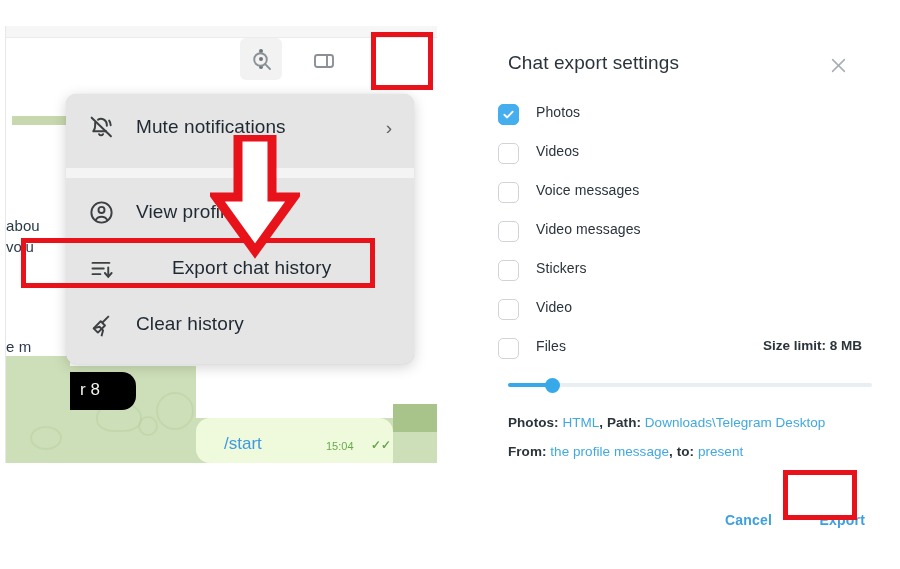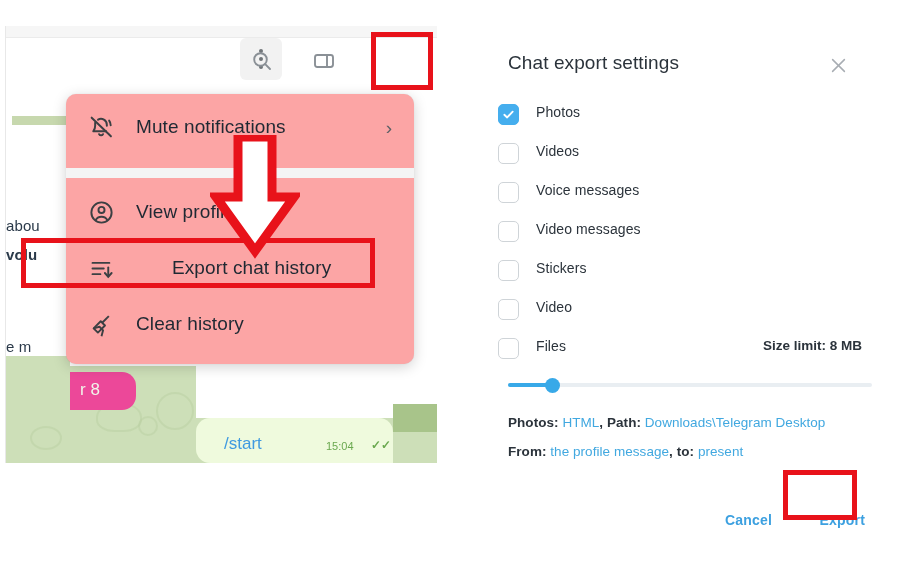--- a/index.html
+++ b/index.html
@@ -31,21 +31,21 @@
   .chat-body{
     position:absolute;left:6px;top:12px;right:0;bottom:0;
     background:#ffffff;
   }
   
   .msg-frag{
     position:absolute;
     color:#2b3a4a;font-size:15px;letter-spacing:.1px;white-space:nowrap;
   }
   .frag-a{left:0px;top:179px;}
-  .frag-b{left:0px;top:208px;font-weight:bold;}
+  .frag-b{left:0px;top:200px;}
   .frag-c{left:0px;top:300px;}
 
   
   .wallpaper{
     position:absolute;left:6px;top:330px;width:431px;height:107px;
     background:#cddfb8;
     overflow:hidden;
   }
   .wallpaper-doodle{
     position:absolute;opacity:.45;
@@ -53,21 +53,21 @@
   }
   .wp-white-notch{
     position:absolute;left:64px;top:0;width:367px;height:10px;background:#ffffff;
   }
   
   .wp-white-block{
     position:absolute;left:190px;top:0;width:241px;height:62px;background:#ffffff;
   }
   .badge-dark{
     position:absolute;left:64px;top:16px;width:66px;height:38px;
-    background:#ec4899;border-radius:0 14px 14px 0;
+    background:#000000;border-radius:0 14px 14px 0;
   }
   .badge-dark span{
     position:absolute;left:10px;top:8px;color:#f1f5ea;font-size:17px;
   }
   .start-bubble{
     position:absolute;left:190px;top:62px;width:197px;height:45px;
     background:#effadd;border-radius:14px 14px 0 14px;
   }
   .start-text{
     position:absolute;left:28px;top:16px;color:#3f9ae0;font-size:17px;
@@ -97,21 +97,21 @@
   .tb-panel{left:66px;}
   .tb-dots{
     left:128px;top:2px;width:42px;height:42px;background:#f2f2f2;border-radius:6px;
     display:flex;align-items:center;justify-content:center;flex-direction:column;gap:4px;
   }
   .dot{width:4px;height:4px;border-radius:50%;background:#707579;}
 
   
   .ctx-menu{
     position:absolute;left:66px;top:94px;width:348px;height:270px;
-    background:#fca5a5;border-radius:10px;
+    background:#e5e5e5;border-radius:10px;
     box-shadow:0 3px 14px rgba(0,0,0,.18), 0 0 1px rgba(0,0,0,.12);
     overflow:hidden;
   }
   .ctx-item{
     position:absolute;left:0;width:348px;height:56px;
     display:flex;align-items:center;
   }
   .ctx-ico{
     width:70px;display:flex;align-items:center;justify-content:center;flex:0 0 70px;
     color:#3c4043;

